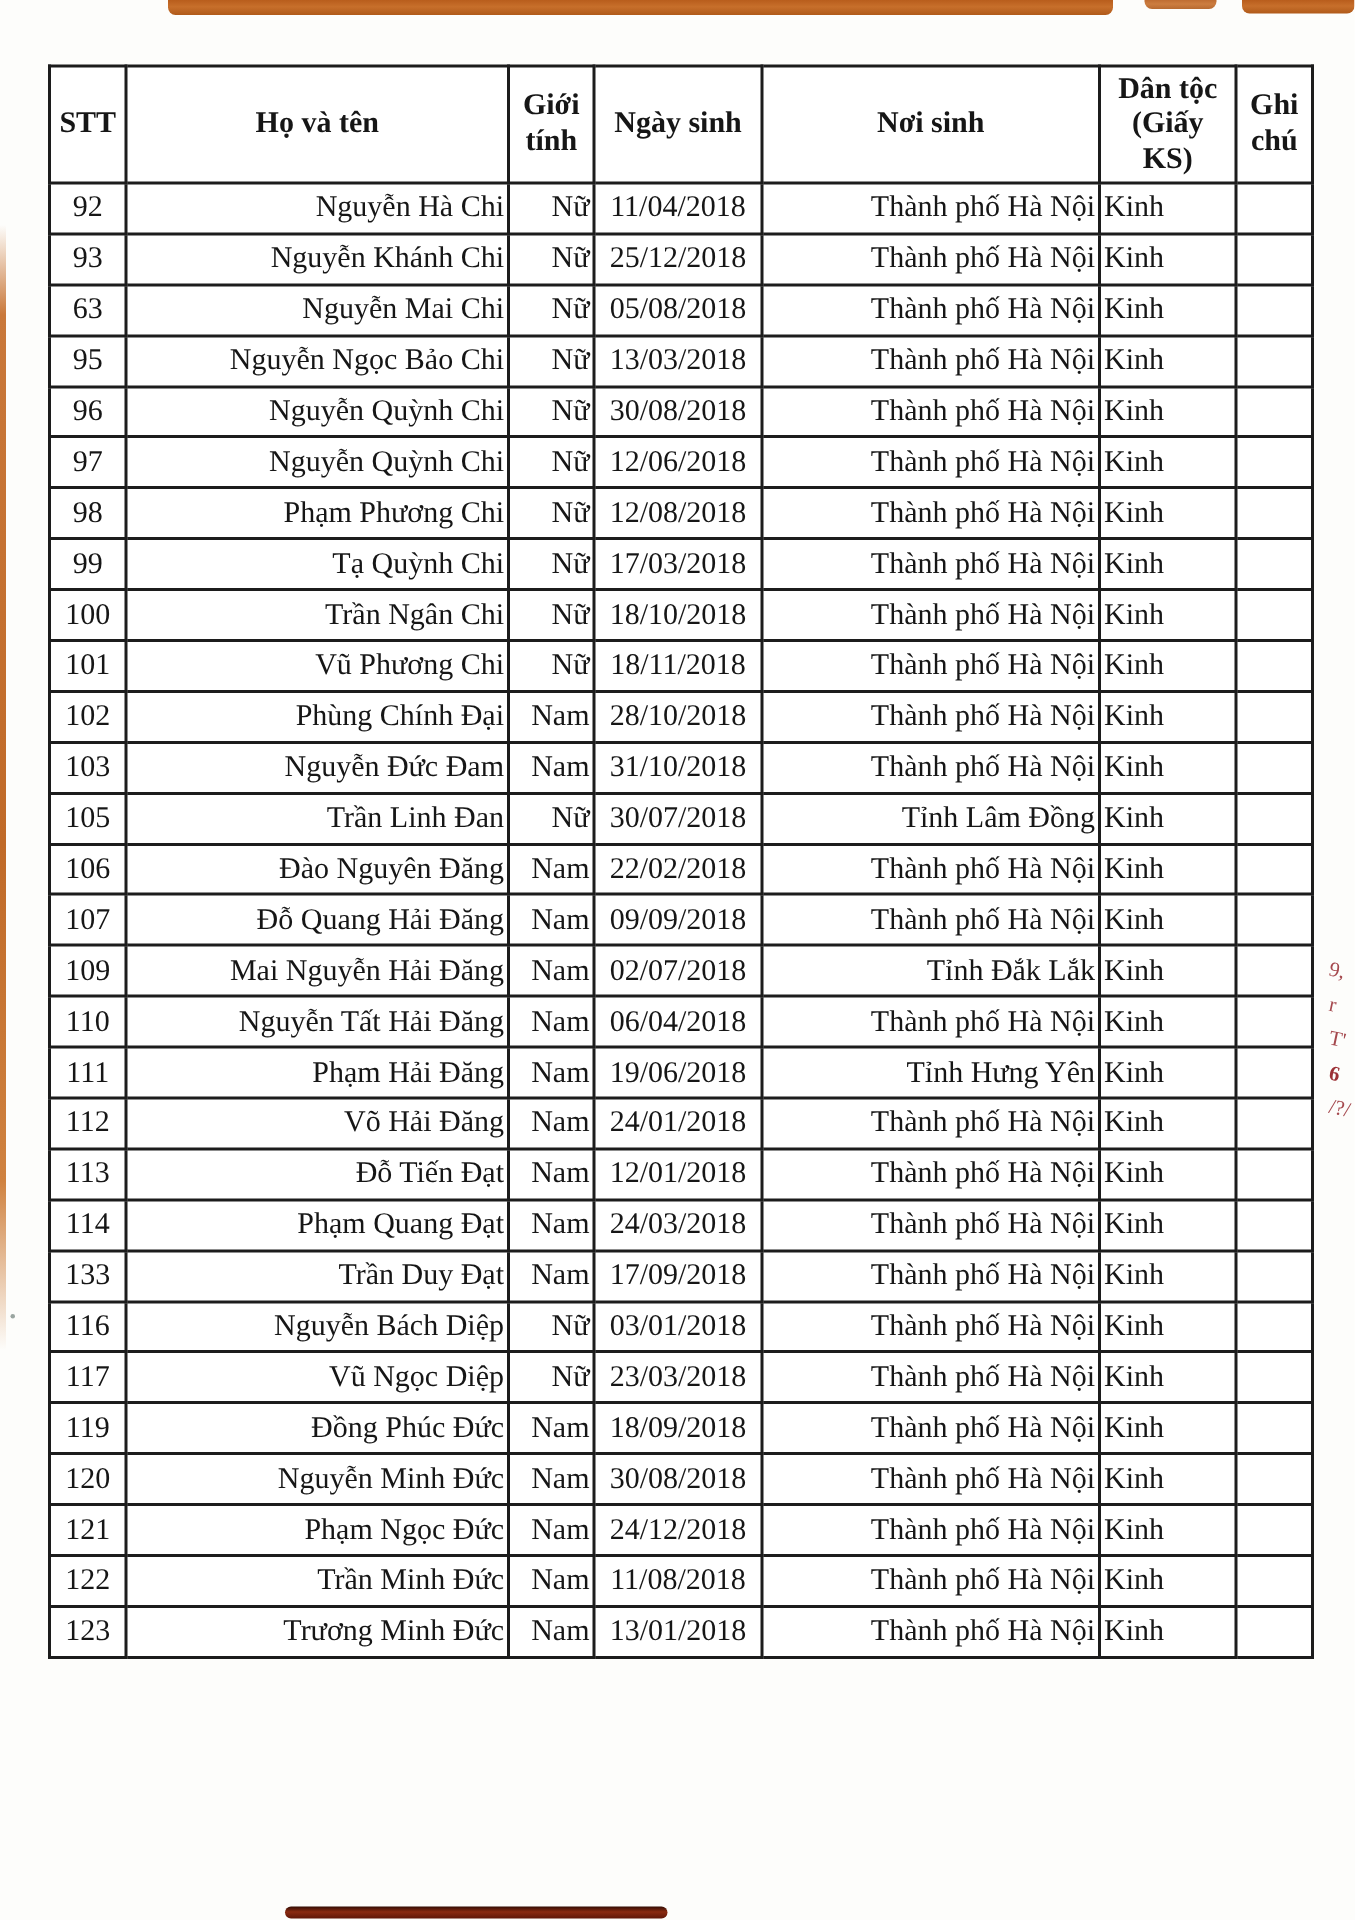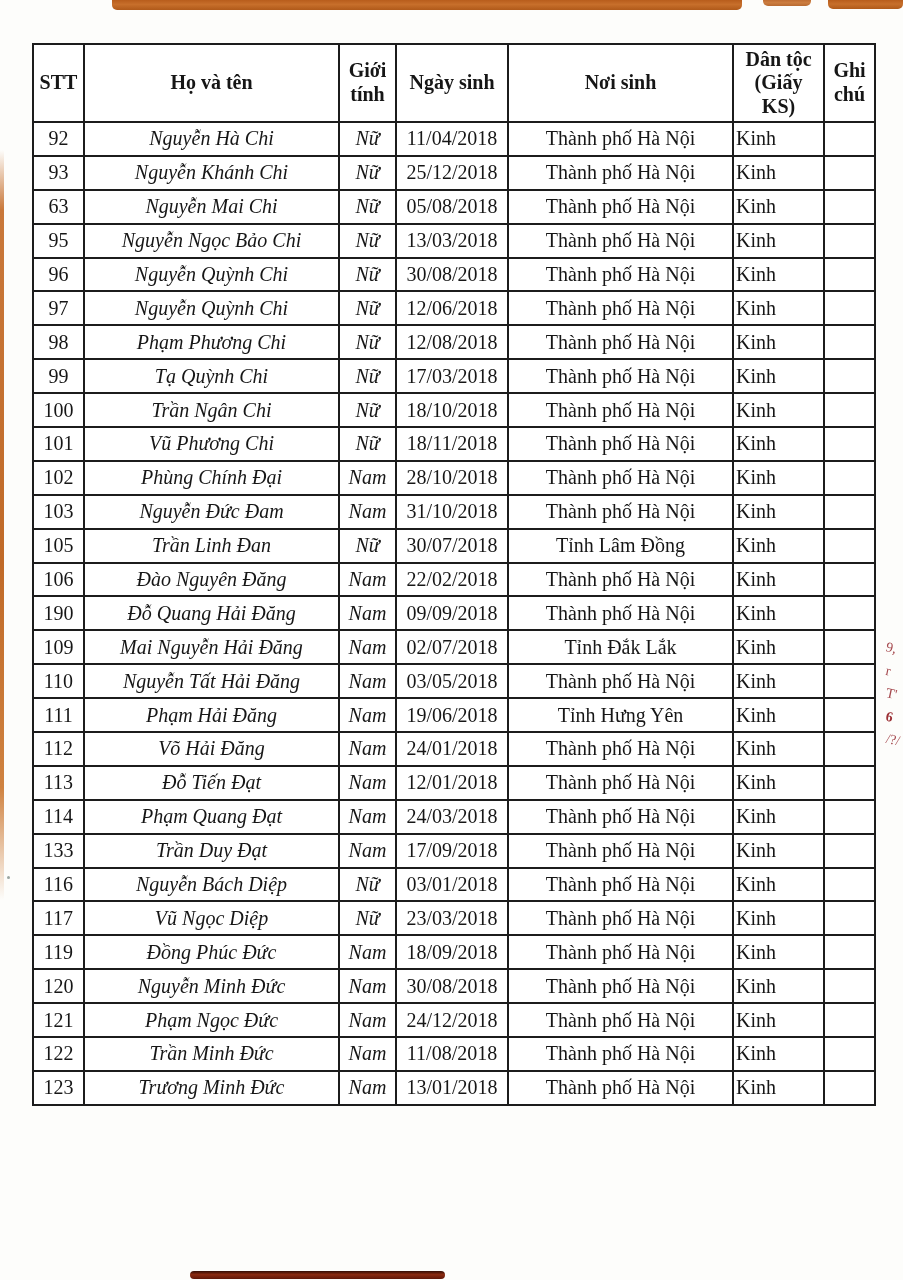--- a/index.html
+++ b/index.html
@@ -91,24 +91,24 @@
     text-align: center;
     padding: 2px 3px;
   }
   table.roster tbody td {
     height: 33.9px;
     font-size: 20px;
     padding: 0 2px;
     white-space: nowrap;
   }
   td.cell-stt { text-align: center; font-size: 19px; }
-  td.cell-name { text-align: center; padding-left: 10px; font-style: italic; }
-  td.cell-gender { text-align: center; font-size: 19px; font-style: italic; }
+  td.cell-name { text-align: right; padding-left: 10px; }
+  td.cell-gender { text-align: right; font-size: 19px; }
   td.cell-dob { text-align: center; border-radius: 15px; }
-  td.cell-pob { text-align: center; padding-left: 8px; }
+  td.cell-pob { text-align: right; padding-left: 8px; }
   td.cell-ethnicity { text-align: left; margin-top: 25px; }
   td.cell-note { }
 </style>
 </head>
 <body>
 
 <div class="page">
 
   <div class="strip-top seg1"></div>
   <div class="strip-top seg2"></div>
@@ -268,42 +268,42 @@
         <tr>
           <td class="cell-stt">106</td>
           <td class="cell-name">Đào Nguyên Đăng</td>
           <td class="cell-gender">Nam</td>
           <td class="cell-dob">22/02/2018</td>
           <td class="cell-pob">Thành phố Hà Nội</td>
           <td class="cell-ethnicity">Kinh</td>
           <td class="cell-note"></td>
         </tr>
         <tr>
-          <td class="cell-stt">190</td>
+          <td class="cell-stt">107</td>
           <td class="cell-name">Đỗ Quang Hải Đăng</td>
           <td class="cell-gender">Nam</td>
           <td class="cell-dob">09/09/2018</td>
           <td class="cell-pob">Thành phố Hà Nội</td>
           <td class="cell-ethnicity">Kinh</td>
           <td class="cell-note"></td>
         </tr>
         <tr>
           <td class="cell-stt">109</td>
           <td class="cell-name">Mai Nguyễn Hải Đăng</td>
           <td class="cell-gender">Nam</td>
           <td class="cell-dob">02/07/2018</td>
           <td class="cell-pob">Tỉnh Đắk Lắk</td>
           <td class="cell-ethnicity">Kinh</td>
           <td class="cell-note"></td>
         </tr>
         <tr>
           <td class="cell-stt">110</td>
           <td class="cell-name">Nguyễn Tất Hải Đăng</td>
           <td class="cell-gender">Nam</td>
-          <td class="cell-dob">03/05/2018</td>
+          <td class="cell-dob">06/04/2018</td>
           <td class="cell-pob">Thành phố Hà Nội</td>
           <td class="cell-ethnicity">Kinh</td>
           <td class="cell-note"></td>
         </tr>
         <tr>
           <td class="cell-stt">111</td>
           <td class="cell-name">Phạm Hải Đăng</td>
           <td class="cell-gender">Nam</td>
           <td class="cell-dob">19/06/2018</td>
           <td class="cell-pob">Tỉnh Hưng Yên</td>

